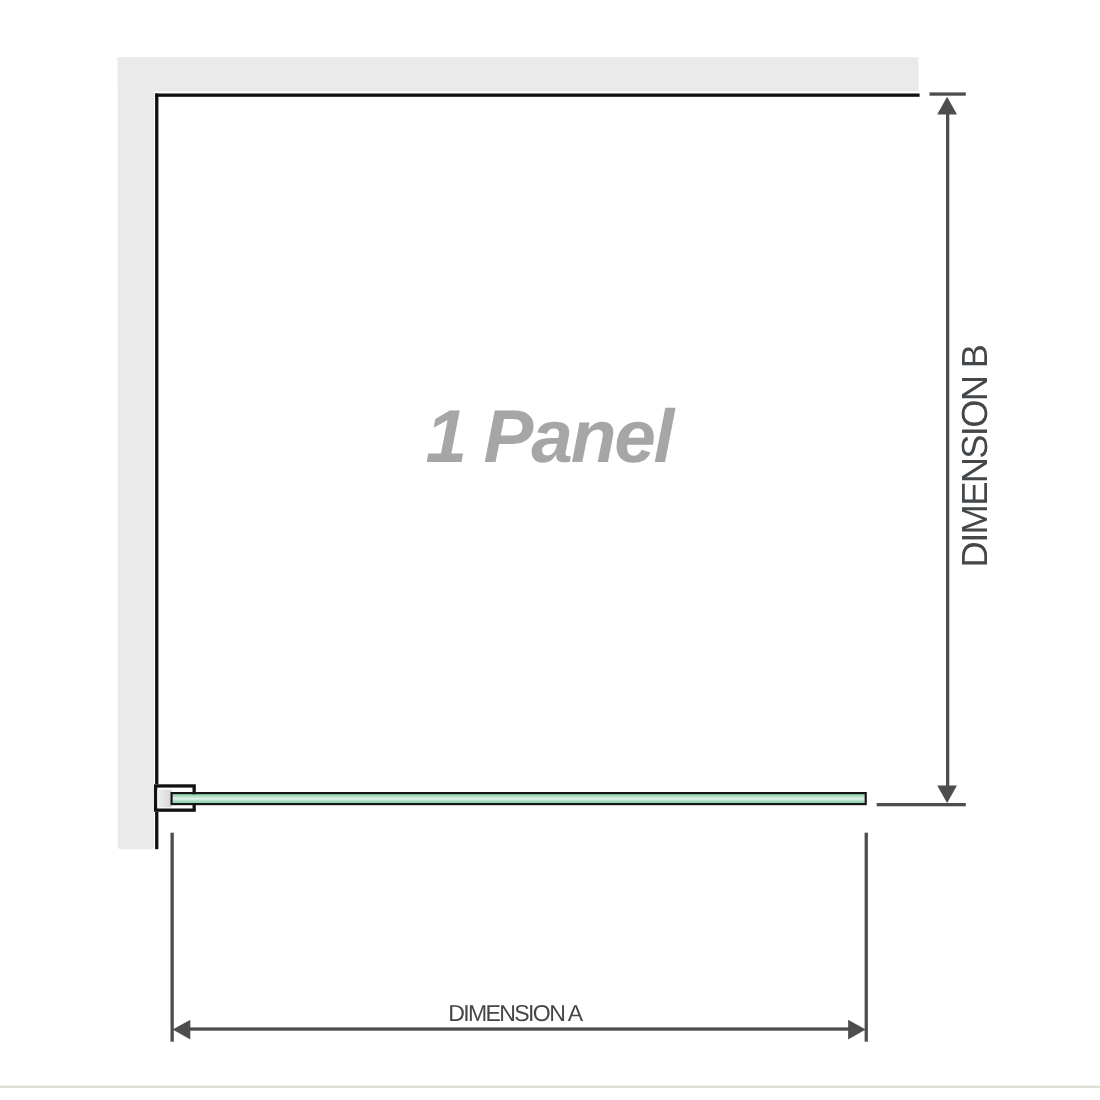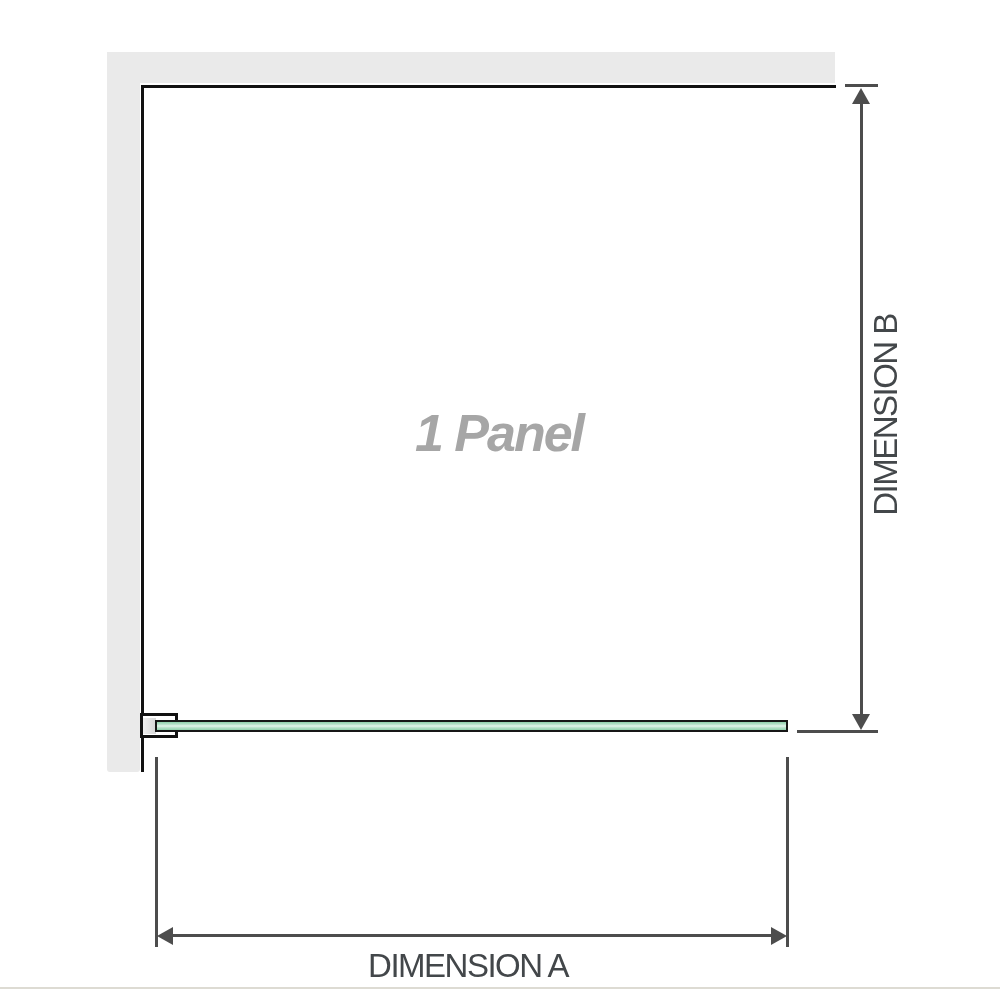--- a/index.html
+++ b/index.html
@@ -26,27 +26,26 @@
 
   
   .outline { background: var(--color-outline, #111111); }
   #outline-top  { left: 141px; top: 85px; width: 695px; height: 3px; }
   #outline-left { left: 141px; top: 85px; width: 3px;  height: 687px; }
 
   
   #panel-label {
     left: 499px; top: 397px;
     transform: translate(-50%, -50%);
-    font-size: 52px;
+    font-size: 68px;
     font-style: italic;
     font-weight: 600;
     letter-spacing: -2px;
     color: var(--color-panel_text, #a6a6a6);
     white-space: nowrap;
-    margin-top: 36px;
   }
 
   
   #wall-bracket {
     left: 140px; top: 713px;
     width: 38px; height: 25px;
     border: 3px solid var(--color-outline, #111111);
     background: #ffffff;
     box-sizing: border-box;
   }
@@ -103,23 +102,23 @@
     border-bottom: 9px solid transparent;
     border-right: 16px solid var(--color-dimension, #4d4d4d);
   }
   #dim-a-arrow-right {
     left: 771px; top: 927px;
     border-top: 9px solid transparent;
     border-bottom: 9px solid transparent;
     border-left: 16px solid var(--color-dimension, #4d4d4d);
   }
   #dim-a-label {
-    left: 468px; top: 966px;
+    left: 468px; top: 922px;
     transform: translate(-50%, -50%);
-    font-size: 33px;
+    font-size: 21px;
     letter-spacing: -1.5px;
     color: var(--color-dimension_text, #43474a);
     white-space: nowrap;
   }
 
   
   #baseline {
     left: 0; top: 987px; width: 1000px; height: 2px;
     background: var(--color-baseline, #dddbd3);
   }

